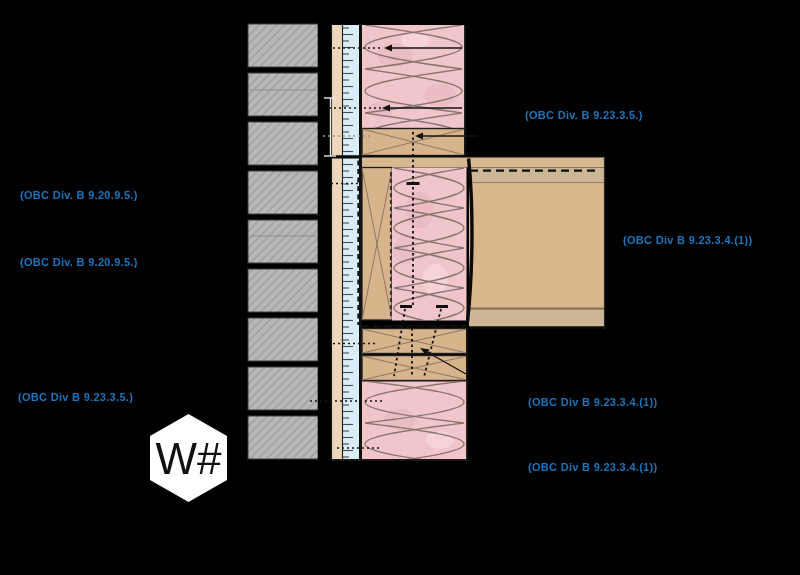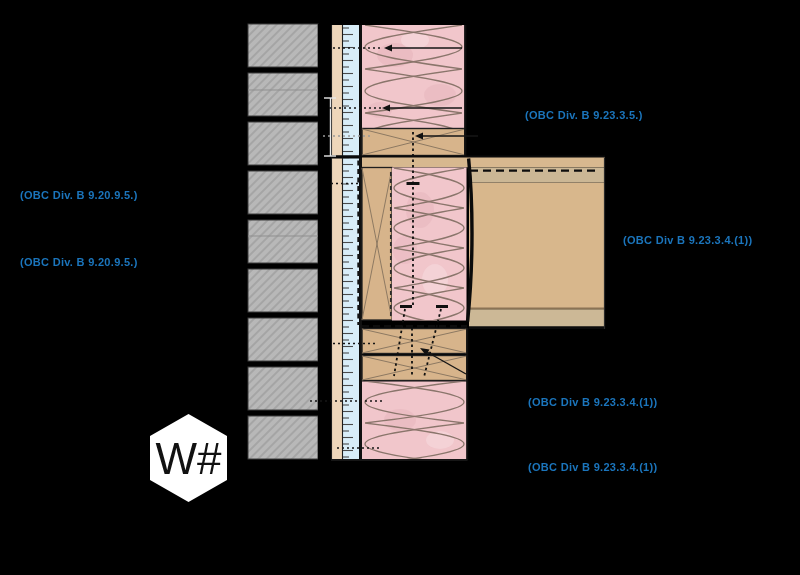--- a/index.html
+++ b/index.html
@@ -182,18 +182,19 @@
     </g>
 
     <g>
       <polygon points="188.5,414 227,436 227,480 188.5,502 150,480 150,436" fill="#ffffff"></polygon>
       <text x="188.5" y="474" text-anchor="middle" font-size="44" fill="#111" font-family="Liberation Sans, sans-serif">W#</text>
     </g>
   </svg>
 
   <div class="code-label" style="left:20px;top:189px;">(OBC Div. B 9.20.9.5.)</div>
   <div class="code-label" style="left:20px;top:256px;">(OBC Div. B 9.20.9.5.)</div>
+  <div class="code-label" style="left:18px;top:391px;">(OBC Div B 9.23.3.5.)</div>
   <div class="code-label" style="left:525px;top:109px;">(OBC Div. B 9.23.3.5.)</div>
   <div class="code-label" style="left:623px;top:234px;">(OBC Div B 9.23.3.4.(1))</div>
   <div class="code-label" style="left:528px;top:396px;">(OBC Div B 9.23.3.4.(1))</div>
   <div class="code-label" style="left:528px;top:461px;">(OBC Div B 9.23.3.4.(1))</div>
 
 </div>
 
 </body></html>

